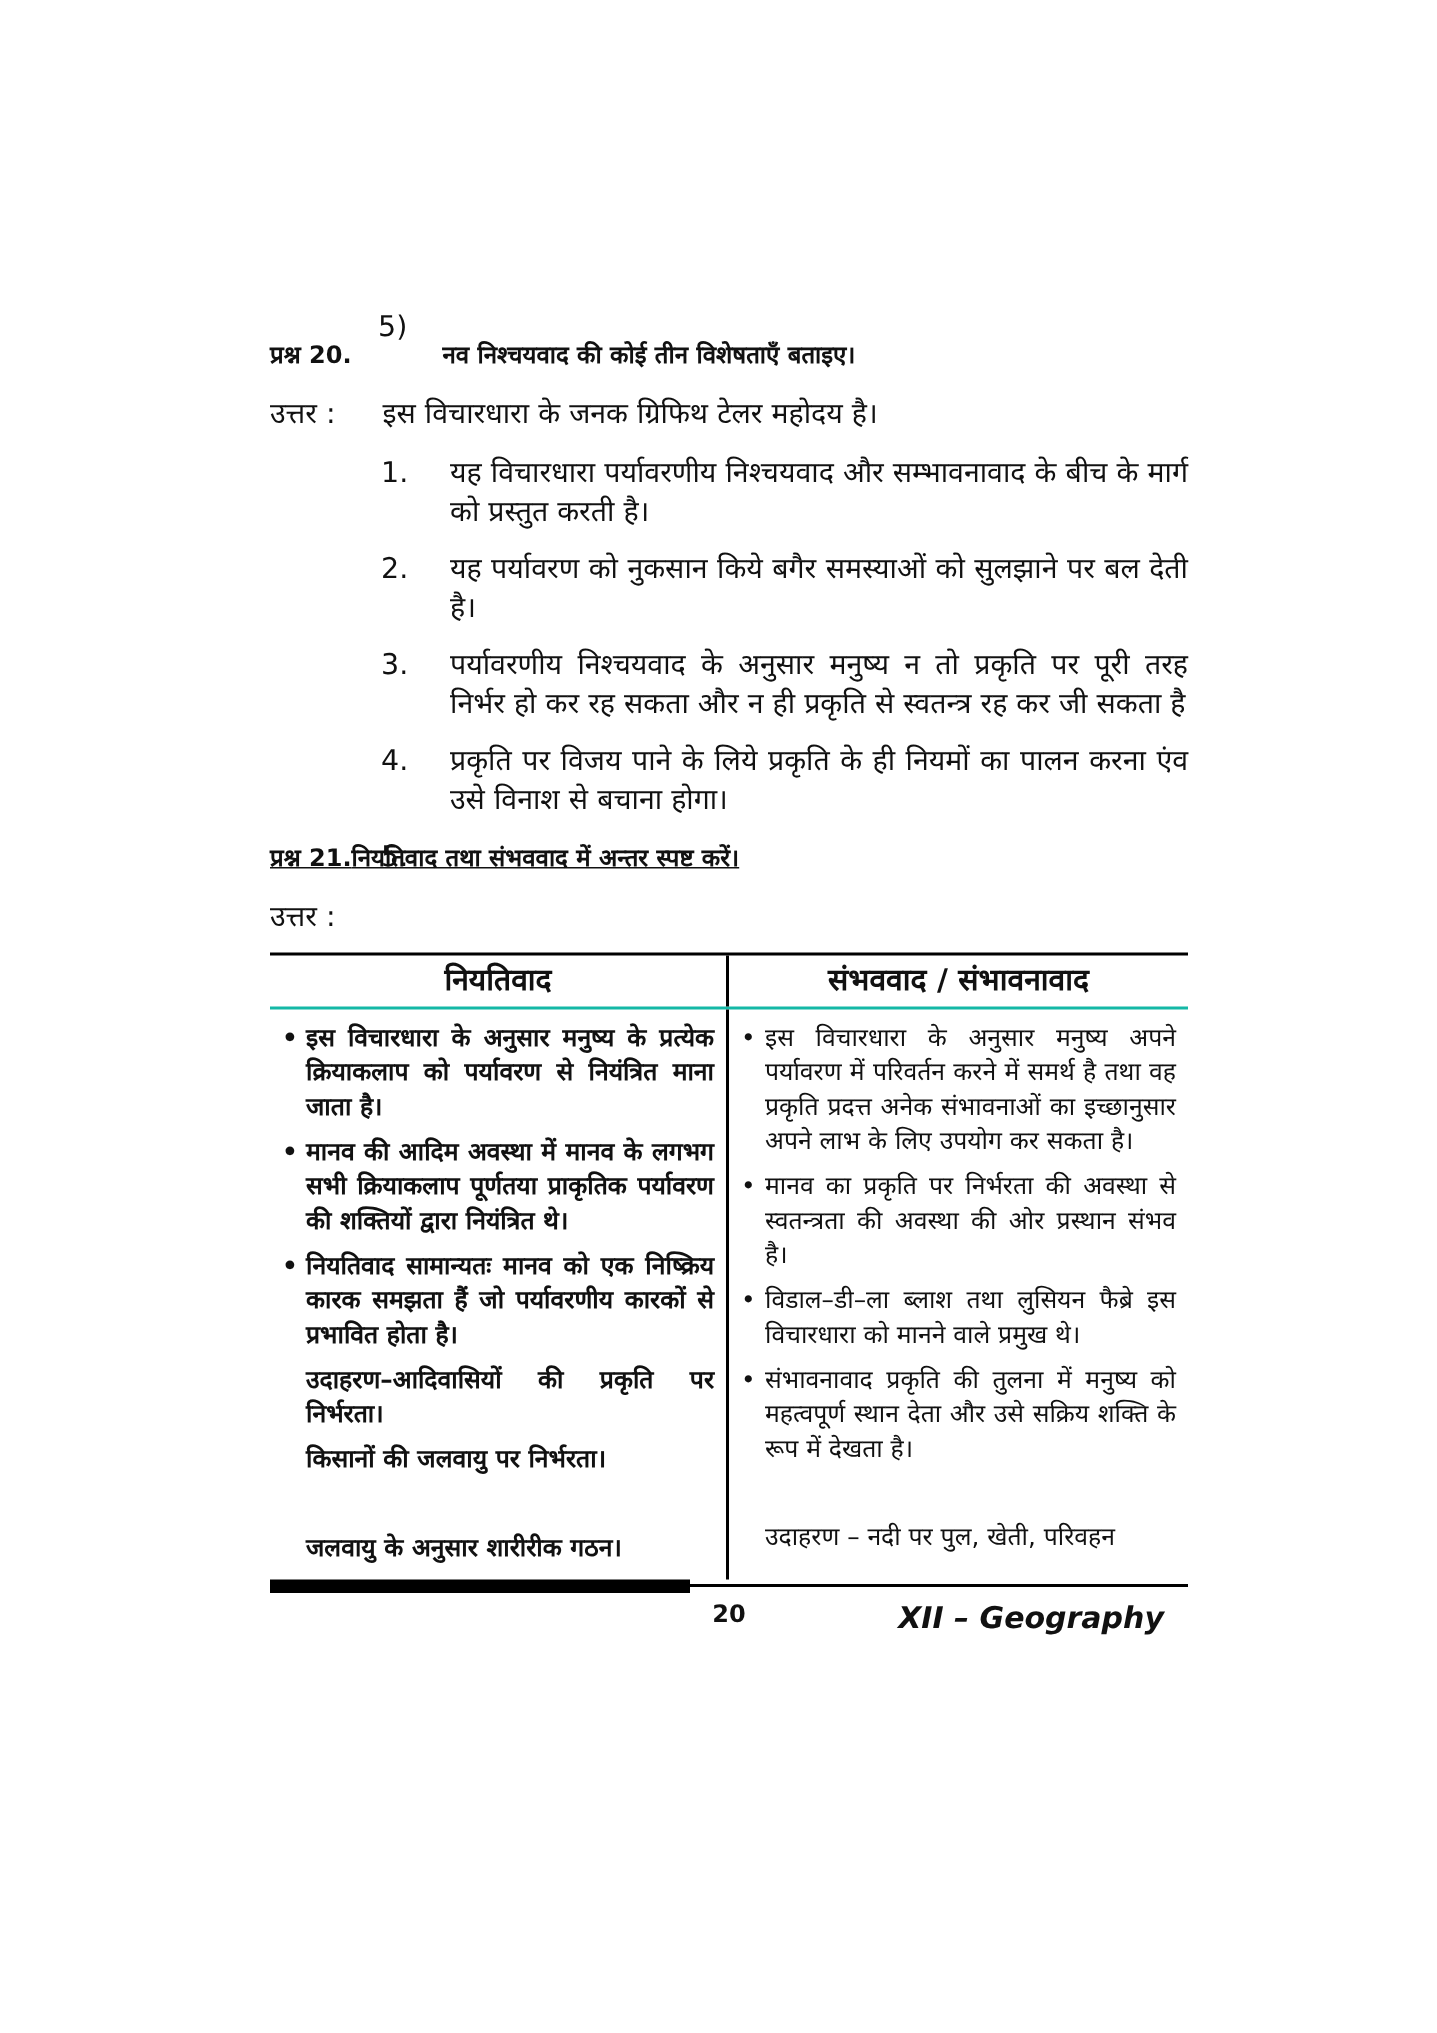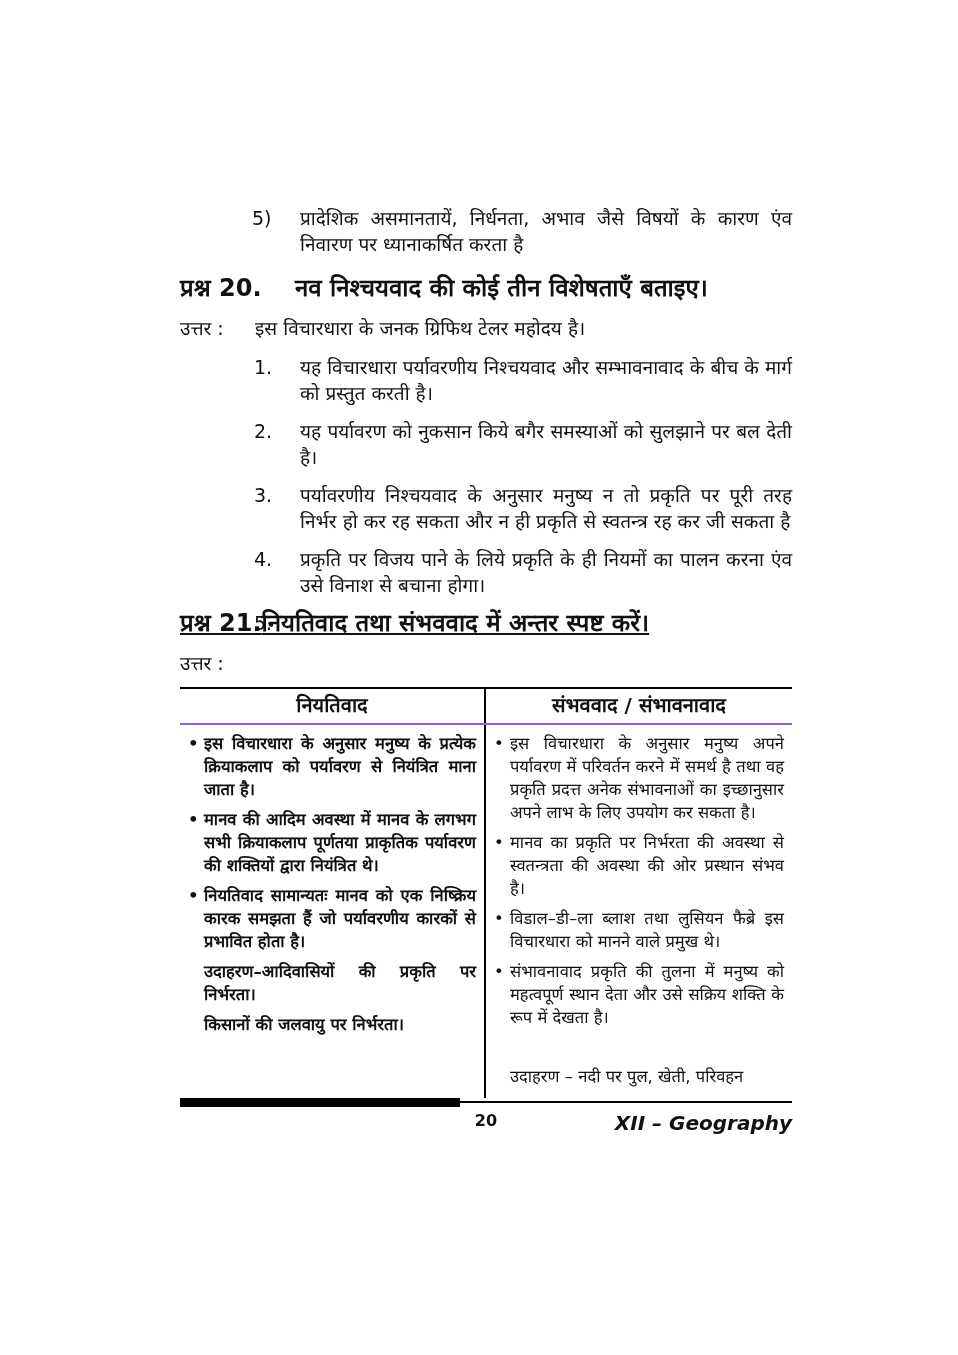--- a/index.html
+++ b/index.html
@@ -38,21 +38,21 @@
     top: 0;
     font-size: 19px;
     line-height: 26px;
   }
   
   .q-row {
     position: relative;
     padding-left: 115px;
     margin-bottom: 13px;
     font-weight: bold;
-    font-size: 24px;
+    font-size: 16px;
     line-height: 27px;
   }
   .q-row .q-label {
     position: absolute;
     left: 0;
     top: 0;
     white-space: nowrap;
   }
   .q-row.q-inline {
     padding-left: 0;
@@ -93,21 +93,21 @@
     line-height: 26px;
     margin-bottom: 11px;
   }
   
   .tbl {
     border-top: 2px solid #000;
     margin-top: 2px;
   }
   .tbl-head {
     display: flex;
-    border-bottom: 2px solid #8b5cf6;
+    border-bottom: 2px solid #14b8a6;
   }
   .tbl-head .cell {
     width: 50%;
     box-sizing: border-box;
     text-align: center;
     font-weight: bold;
     font-size: 20px;
     line-height: 25px;
     padding: 4px 4px 5px 4px;
   }
@@ -177,35 +177,34 @@
   .footer-row .page-num {
     position: absolute;
     left: 0;
     right: 0;
     text-align: center;
     font-weight: bold;
     font-size: 16px;
   }
   .footer-row .book-title {
     position: absolute;
-    right: 0;
+    right: 16px;
     top: 0;
     font-weight: bold;
     font-style: italic;
     font-size: 20px;
   }
 </style>
 </head>
 <body>
 
 <div class="content">
 
   <div class="top-item para">
     <span class="num">5)</span>
-    <div>प्रादेशिक असमानतायें, निर्धनता, अभाव जैसे विषयों के कारण एंव निवारण पर ध्यानाकर्षित करता है</div>
   </div>
 
   <div class="q-row">
     <span class="q-label">प्रश्न 20.</span>
     <div>नव निश्चयवाद की कोई तीन विशेषताएँ बताइए।</div>
   </div>
 
   <div class="a-row">
     <span class="a-label">उत्तर :</span>
     <div>इस विचारधारा के जनक ग्रिफिथ टेलर महोदय है।</div>
@@ -242,20 +241,21 @@
       <div class="cell left">नियतिवाद</div>
       <div class="cell">संभववाद / संभावनावाद</div>
     </div>
     <div class="tbl-body">
       <div class="col left">
         <div class="bullet">इस विचारधारा के अनुसार मनुष्य के प्रत्येक क्रियाकलाप को पर्यावरण से नियंत्रित माना जाता है।</div>
         <div class="bullet">मानव की आदिम अवस्था में मानव के लगभग सभी क्रियाकलाप पूर्णतया प्राकृतिक पर्यावरण की शक्तियों द्वारा नियंत्रित थे।</div>
         <div class="bullet">नियतिवाद सामान्यतः मानव को एक निष्क्रिय कारक समझता हैं जो पर्यावरणीय कारकों से प्रभावित होता है।</div>
         <div class="sub-line">उदाहरण–आदिवासियों की प्रकृति पर निर्भरता।</div>
         <div class="sub-line">किसानों की जलवायु पर निर्भरता।</div>
+        <div class="sub-line last">जलवायु के अनुसार शारीरीक गठन।</div>
       </div>
       <div class="col">
         <div class="bullet">इस विचारधारा के अनुसार मनुष्य अपने पर्यावरण में परिवर्तन करने में समर्थ है तथा वह प्रकृति प्रदत्त अनेक संभावनाओं का इच्छानुसार अपने लाभ के लिए उपयोग कर सकता है।</div>
         <div class="bullet">मानव का प्रकृति पर निर्भरता की अवस्था से स्वतन्त्रता की अवस्था की ओर प्रस्थान संभव है।</div>
         <div class="bullet">विडाल–डी–ला ब्लाश तथा लुसियन फैब्रे इस विचारधारा को मानने वाले प्रमुख थे।</div>
         <div class="bullet">संभावनावाद प्रकृति की तुलना में मनुष्य को महत्वपूर्ण स्थान देता और उसे सक्रिय शक्ति के रूप में देखता है।</div>
         <div class="sub-line last">उदाहरण – नदी पर पुल, खेती, परिवहन</div>
       </div>
     </div>
   </div>

